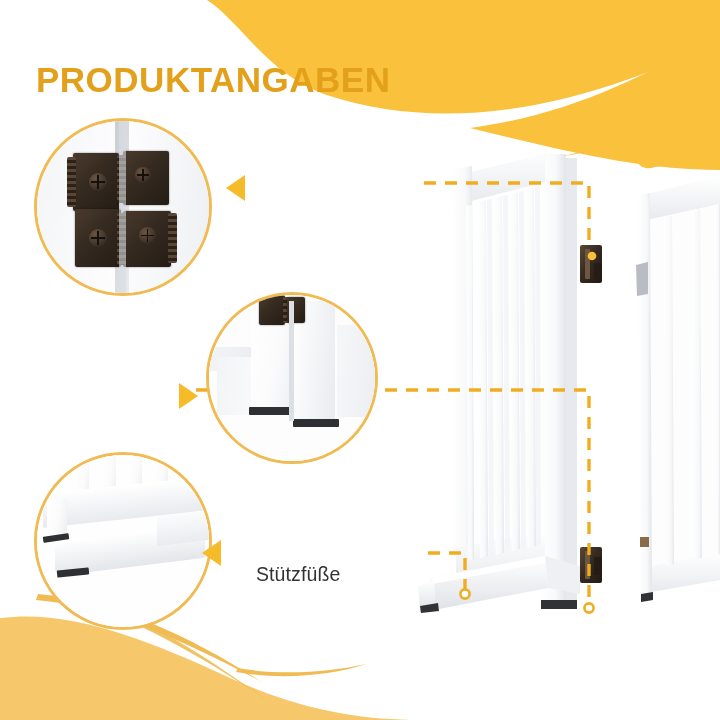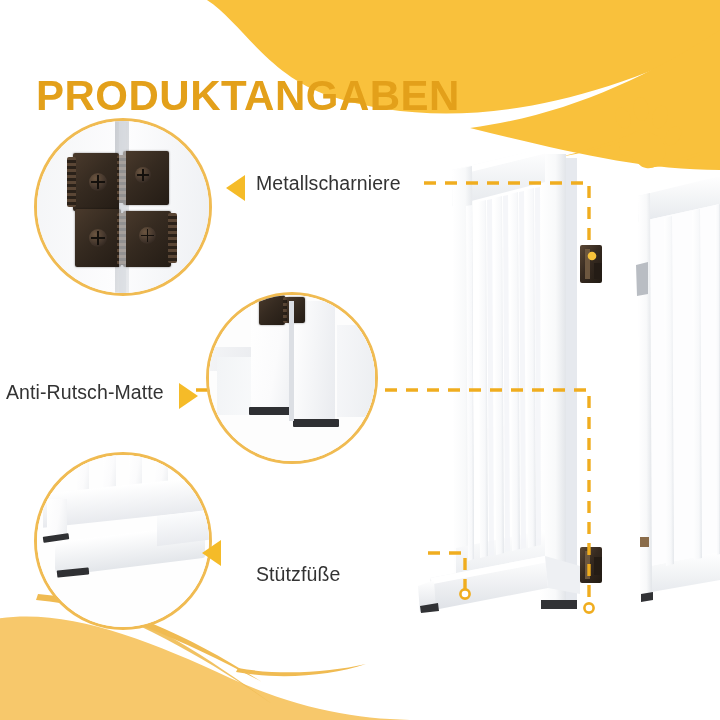--- a/index.html
+++ b/index.html
@@ -13,26 +13,25 @@
     overflow: hidden;
     font-family: "Liberation Sans", sans-serif;
   }
   .layer { position: absolute; top: 0; left: 0; width: 720px; height: 720px; }
   .svg-layer { pointer-events: none; }
 
   
   #page-title {
     position: absolute;
     left: 36px; top: 60px;
-    font-size: 42px;
+    font-size: 35px;
     font-weight: bold;
     letter-spacing: 0.5px;
     color: #e3a01a;
     white-space: nowrap;
-    margin-top: 12px;
   }
 
   
   .callout-label {
     position: absolute;
     font-size: 19.5px;
     color: #333333;
     white-space: nowrap;
     letter-spacing: 0.1px;
   }
@@ -312,17 +311,15 @@
       <div class="wood" style="left:120px; top:58px; width:52px; height:30px; transform:skewY(-7deg); background:linear-gradient(180deg,#fbfcfd,#e9ebef);"></div>
     </div>
   </div>
 
   <div class="tri tri-left" id="arrow-hinges"></div>
   <div class="tri tri-right" id="arrow-mat"></div>
   <div class="tri tri-left" id="arrow-feet"></div>
 
   <div id="page-title">PRODUKTANGABEN</div>
 
-  <div class="callout-label" id="label-hinges">Metallscharniere</div>
-  <div class="callout-label" id="label-mat">Anti-Rutsch-Matte</div>
   <div class="callout-label" id="label-feet">Stützfüße</div>
 
 </div>
 
 </body></html>

